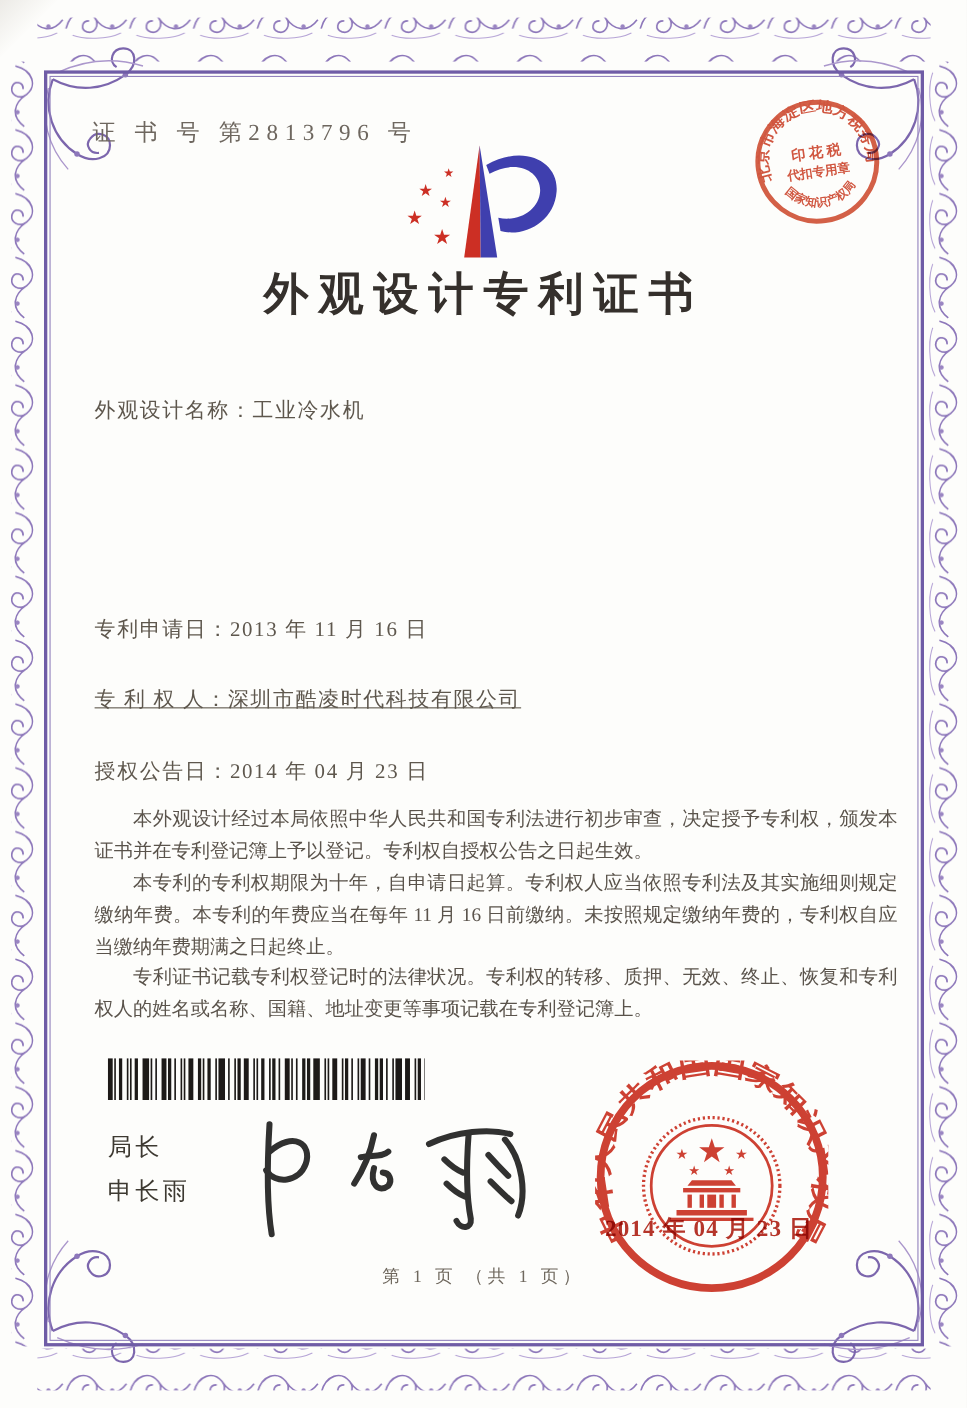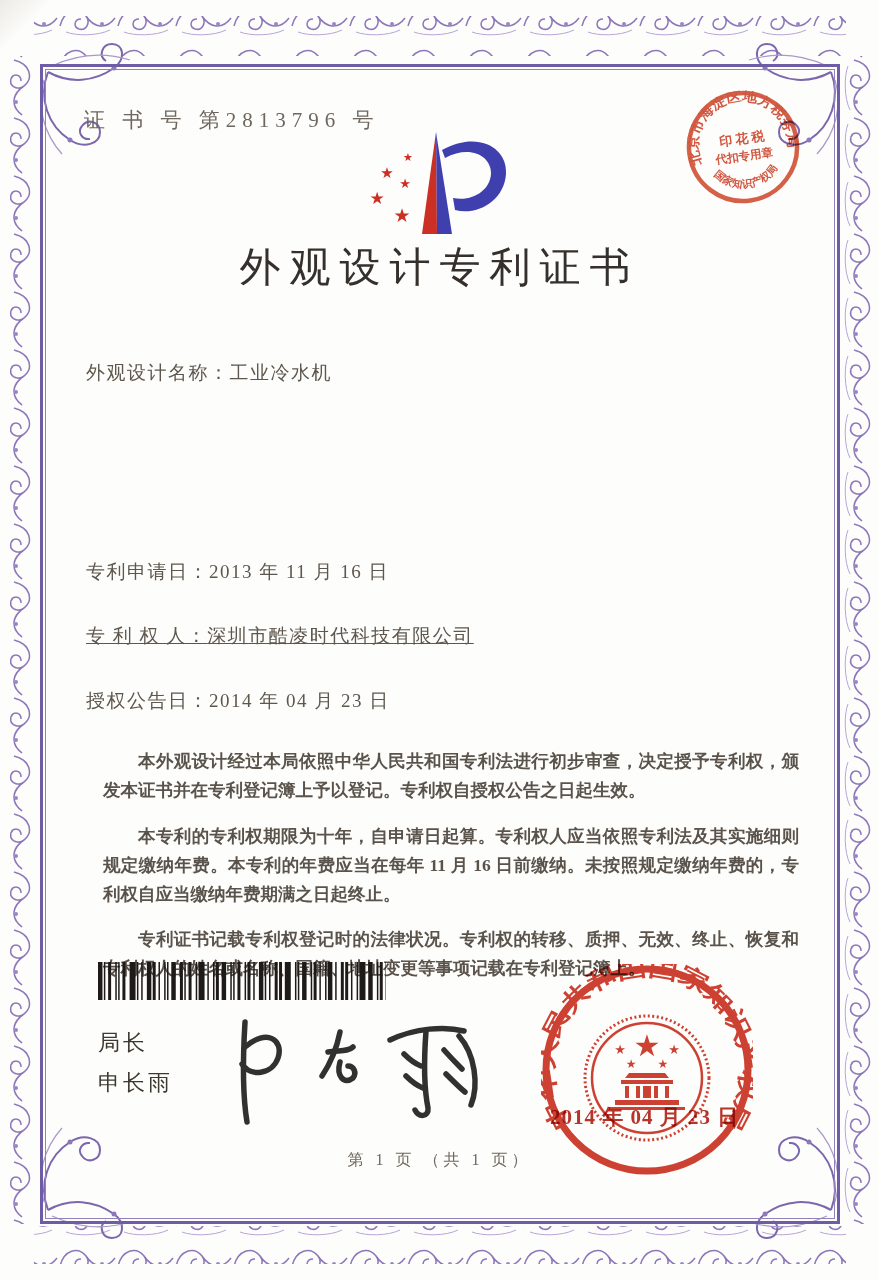--- a/index.html
+++ b/index.html
@@ -12,26 +12,26 @@
   }
   svg{display:block;}
   .deco{position:absolute;left:0;top:0;z-index:0;}
   .frame{position:absolute;left:40px;top:64px;width:794px;height:1154px;
     border:3px solid #6f5ca6;z-index:1;}
   .frame-inner{position:absolute;inset:2px;border:1px solid #9181bd;}
   .cert-no{position:absolute;left:84px;top:106px;z-index:2;
     font-size:21px;letter-spacing:6px;color:#6e675f;}
   .logo{position:absolute;left:358px;top:128px;z-index:2;}
   .title{position:absolute;left:0;top:240px;width:100%;text-align:center;z-index:2;
-    font-size:41px;font-weight:normal;letter-spacing:9px;color:#35302c;}
+    font-size:41px;font-weight:bold;letter-spacing:9px;color:#35302c;}
   .field{position:absolute;left:86px;z-index:2;font-size:19px;letter-spacing:1.5px;
     color:#5e574d;white-space:nowrap;}
   .paras{position:absolute;left:86px;top:730px;width:730px;z-index:2;
     font-size:17.5px;line-height:1.65;text-align:justify;color:#5a534b;}
-  .paras p{margin:17px;text-indent:2em;font-weight:bold;}
+  .paras p{margin:0;text-indent:2em;}
   .barcode{position:absolute;left:98px;top:962px;width:288px;height:38px;z-index:2;}
   .official-title{position:absolute;left:98px;top:1028px;z-index:2;
     font-size:22px;letter-spacing:3px;color:#3d3931;}
   .official-name{position:absolute;left:98px;top:1068px;z-index:2;
     font-size:22px;letter-spacing:3px;color:#3d3931;}
   .signature{position:absolute;left:190px;top:1000px;z-index:2;}
   .tax-stamp{position:absolute;left:684px;top:88px;z-index:3;
     mix-blend-mode:multiply;opacity:.93;}
   .office-seal{position:absolute;left:541px;top:964px;z-index:3;
     mix-blend-mode:multiply;opacity:.95;}

